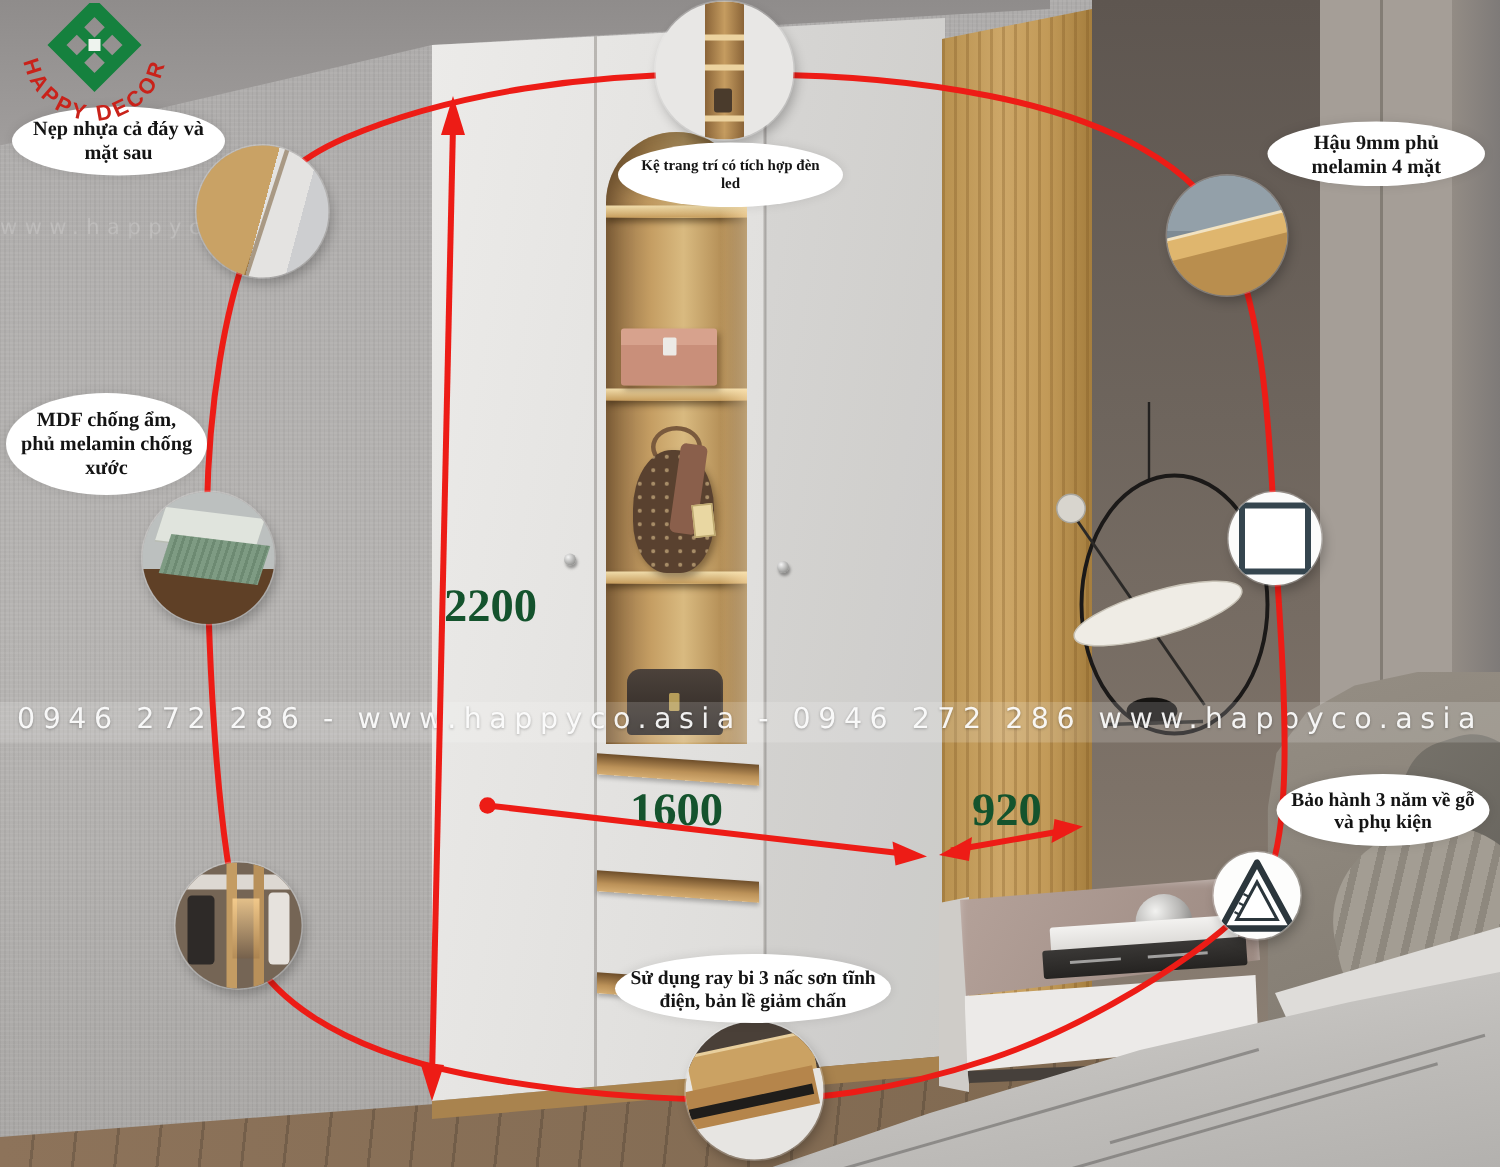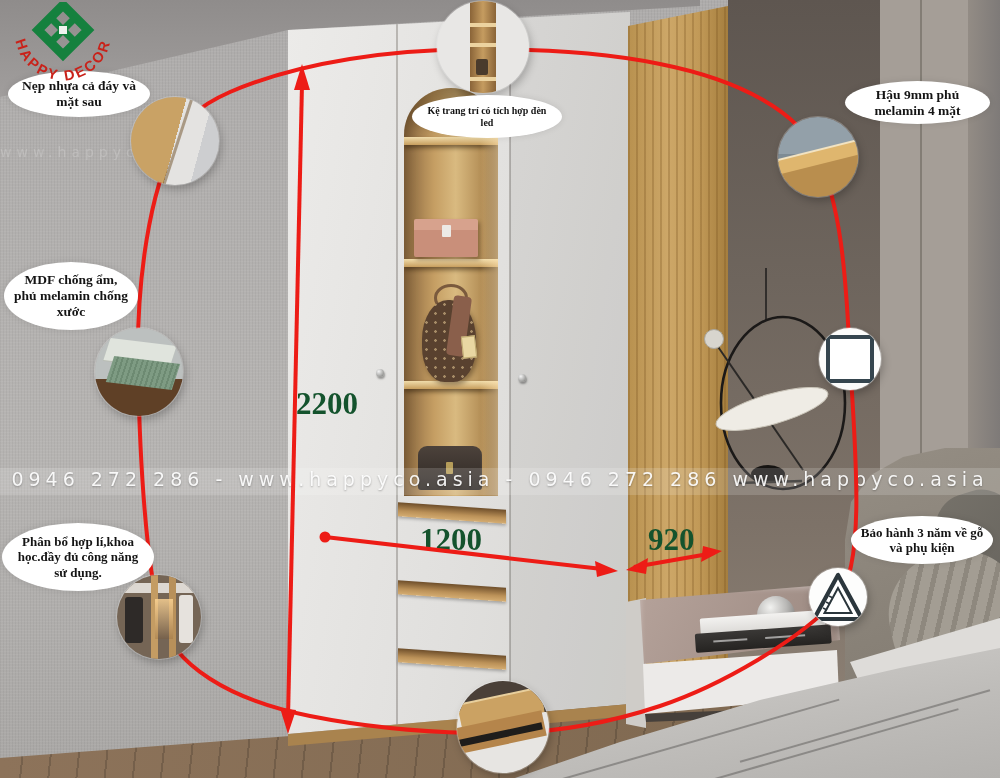--- a/index.html
+++ b/index.html
@@ -246,21 +246,21 @@
     <ellipse cx="768" cy="474" rx="17" ry="9" fill="#161412"></ellipse>
     <line x1="738" y1="483" x2="802" y2="481" stroke="#2b2927" stroke-width="2.5"></line>
   </svg>
 
   <div id="watermark-ghost" class="abs">www.happyco.asia</div>
   <div id="watermark" class="abs">
     <span>0946 272 286 - www.happyco.asia - 0946 272 286 www.happyco.asia</span>
   </div>
 
   <div class="dim abs" style="left:296px;top:386px">2200</div>
-  <div class="dim abs" style="left:420px;top:522px">1200</div>
+  <div class="dim abs" style="left:420px;top:522px">1600</div>
   <div class="dim abs" style="left:648px;top:522px">920</div>
 
   <svg id="red-svg" class="abs" width="1000" height="778" viewBox="0 0 1000 778">
     <path d="M 483,50 C 395,48 300,62 230,92 C 196,107 183,122 176,142
              C 150,190 136,280 138,372 C 140,462 146,560 160,617
              C 172,665 230,700 310,716 C 370,728 430,732 470,733
              C 540,736 600,726 660,706 C 720,686 800,640 838,598
              C 865,566 856,455 850,362 C 846,268 840,205 818,156
              C 800,112 740,80 660,64 C 600,52 540,49 483,50 Z" fill="none" stroke="#ed1c16" stroke-width="4" stroke-linejoin="round"></path>
     <line x1="302" y1="84" x2="288" y2="718" stroke="#ed1c16" stroke-width="4"></line>
@@ -317,31 +317,31 @@
     <div class="front"></div>
     <div class="rail"></div>
   </div>
 
   <div class="bubble abs" style="left:8px;top:71px;width:142px;height:46px;font-size:13.5px">
     <span>Nẹp nhựa cả đáy và mặt sau</span>
     </div>
   <div class="bubble abs" style="left:4px;top:262px;width:134px;height:68px;font-size:13.5px">
     <span>MDF chống ẩm, phủ melamin chống xước</span>
     </div>
-  <div class="bubble abs" style="left:2px;top:523px;width:152px;height:68px;font-size:13px">
-    <span>Phân bổ hợp lí,khoa học.đầy đủ công năng sử dụng.</span>
-    </div>
   <div class="bubble abs" style="left:412px;top:95px;width:150px;height:43px;font-size:10px">
     <span>Kệ trang trí có tích hợp đèn led</span>
     </div>
   <div class="bubble abs" style="left:845px;top:81px;width:145px;height:43px;font-size:13.5px">
     <span>Hậu 9mm phủ melamin 4 mặt</span>
     </div>
   <div class="bubble abs" style="left:851px;top:516px;width:142px;height:48px;font-size:13px">
     <span>Bảo hành 3 năm về gỗ và phụ kiện</span>
+    </div>
+  <div class="bubble abs" style="left:410px;top:636px;width:184px;height:46px;font-size:13px">
+    <span>Sử dụng ray bi 3 nấc sơn tĩnh điện, bản lề giảm chấn</span>
     </div>
 
   <svg id="logo" class="abs" width="116" height="92" viewBox="0 0 116 92">
     <g transform="translate(57,28)">
       <path d="M 0,-25 L 25,0 L 0,25 L -25,0 Z" fill="none" stroke="#15813e" stroke-width="9"></path>
       <line x1="-12" y1="-12" x2="12" y2="12" stroke="#15813e" stroke-width="7"></line>
       <line x1="-12" y1="12" x2="12" y2="-12" stroke="#15813e" stroke-width="7"></line>
       <rect x="-4" y="-4" width="8" height="8" fill="#eef3ee"></rect>
     </g>
     <defs>

